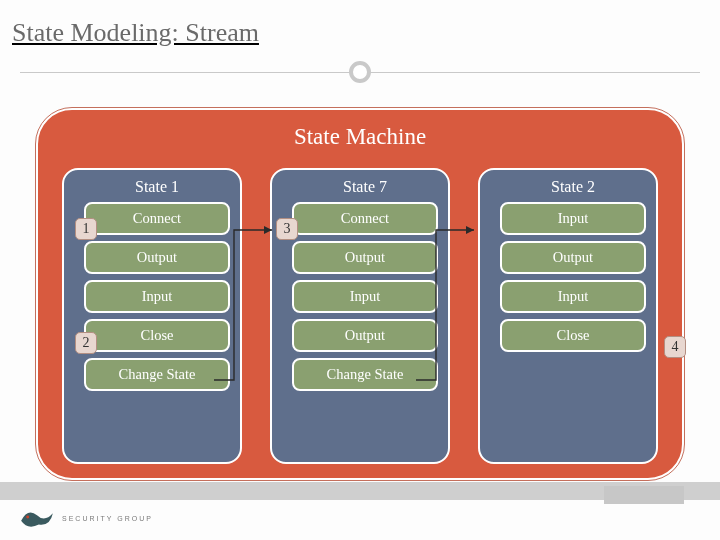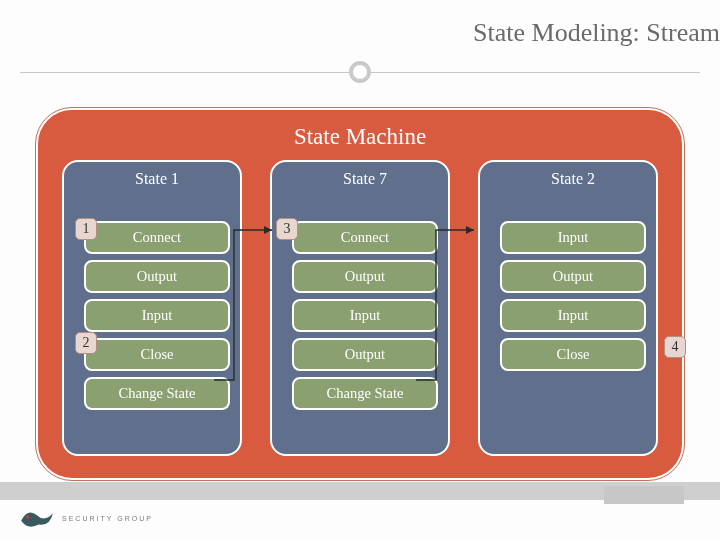--- a/index.html
+++ b/index.html
@@ -5,22 +5,23 @@
   * { box-sizing: border-box; margin: 0; padding: 0; }
   body {
     width: 720px;
     height: 540px;
     background: #fdfdfd;
     font-family: Georgia, 'Times New Roman', serif;
     position: relative;
     overflow: hidden;
   }
   .title-block {
-    padding: 18px 0 8px 0;
-    text-align: right;
+    padding: 18px 0 8px 12px;
+    text-align: left;
+    text-decoration: underline;
   }
   .title {
     font-size: 26px;
     color: #6a6a6a;
     font-weight: normal;
   }
   .rule-wrap {
     position: relative;
     height: 24px;
     margin-top: 4px;
@@ -52,21 +53,21 @@
     border: 2px solid #fff;
     outline: 1px solid #c46f5c;
     border-radius: 36px;
     padding: 14px 24px 18px 24px;
   }
   .machine-title {
     text-align: center;
     color: #fff;
     font-size: 23px;
     font-weight: normal;
-    margin-bottom: 10px;
+    margin-bottom: 18px;
   }
   .cols {
     display: flex;
     gap: 28px;
     position: relative;
     height: calc(100% - 40px);
   }
   .state-col {
     flex: 1;
     background: #5f6f8c;
@@ -81,21 +82,20 @@
     text-align: center;
     color: #fff;
     font-size: 16px;
     margin-bottom: 6px;
   }
   .steps {
     display: flex;
     flex-direction: column;
     gap: 6px;
     flex: 1;
-    margin-top: 27px;
   }
   .step {
     background: #8aa070;
     border: 2px solid #fff;
     border-radius: 8px;
     color: #fff;
     text-align: center;
     font-size: 14.5px;
     padding: 6px 4px;
     position: relative;

